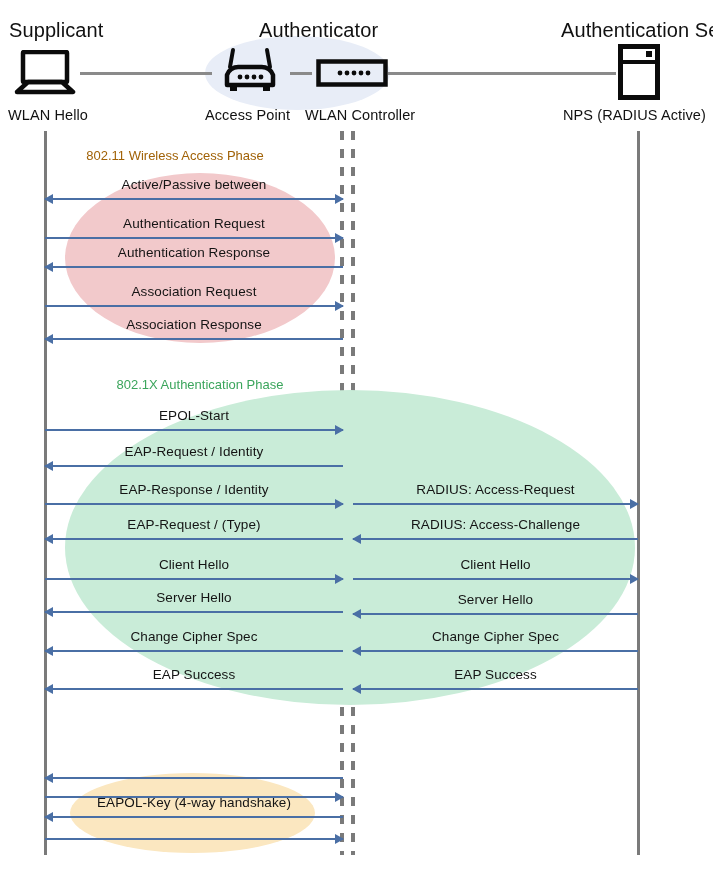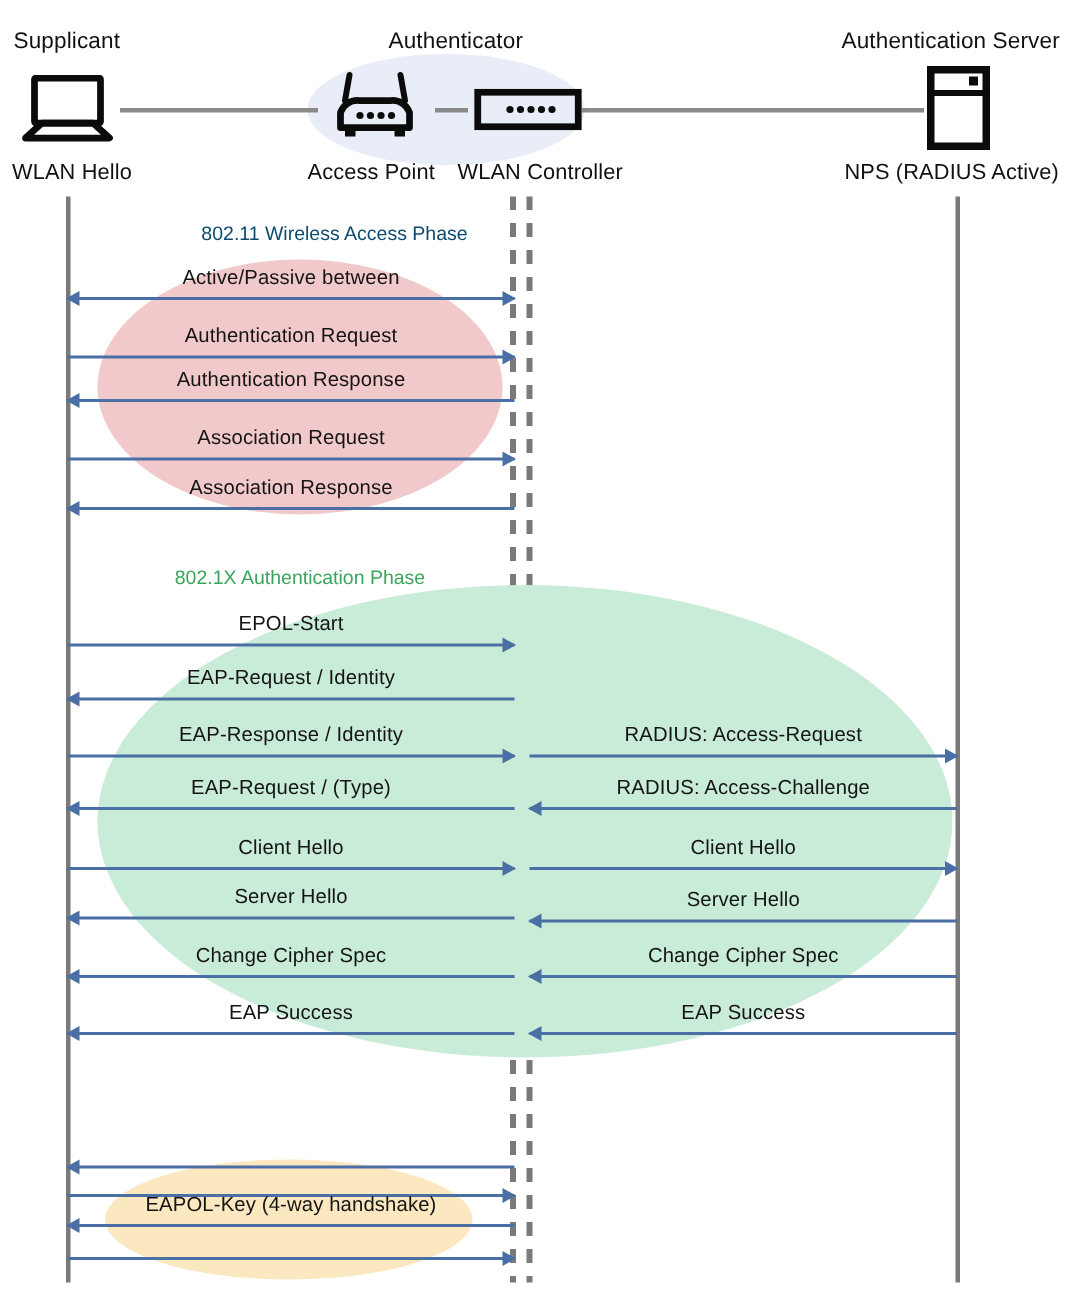--- a/index.html
+++ b/index.html
@@ -18,21 +18,21 @@
   #stage {
     position: absolute;
     left: 0; top: 0;
     width: 713px;
     height: 875px;
   }
 
   
   .role-title {
     position: absolute;
-    font-size: 15px;
+    font-size: 20px;
     color: #111111;
     white-space: nowrap;
     letter-spacing: 0.1px;
   }
   .node-label {
     position: absolute;
     font-size: 14.5px;
     color: #111111;
     white-space: nowrap;
     letter-spacing: 0.1px;
@@ -183,21 +183,21 @@
 
   <div class="lifeline" style="left:44px; top:131px; height:724px;"></div>
   <div class="lifeline-dashed" style="left:340px; top:131px; height:724px;"></div>
   <div class="lifeline-dashed" style="left:351px; top:131px; height:724px;"></div>
   <div class="lifeline" style="left:637px; top:131px; height:724px;"></div>
 
   <div class="blob blob-80211" style="left:65px; top:173px; width:270px; height:170px;"></div>
   <div class="blob blob-8021x" style="left:65px; top:390px; width:570px; height:315px;"></div>
   <div class="blob blob-key" style="left:70px; top:773px; width:245px; height:80px;"></div>
 
-  <div class="phase-title" style="left:0px; top:147px; width:350px; color:#0c4a6e;margin-left:48px;">802.11 Wireless Access Phase</div>
+  <div class="phase-title" style="left:0px; top:147px; width:350px; color:#a16207;">802.11 Wireless Access Phase</div>
   <div class="phase-title" style="left:0px; top:376px; width:400px; color:#3ba55c;">802.1X Authentication Phase</div>
 
   <div class="msg" style="left:45px; top:198px; width:298px;">
     <div class="shaft" style="width:298px;"></div>
     <div class="head left"></div>
     <div class="head right"></div>
     <div class="caption">Active/Passive between</div>
   </div>
 
   <div class="msg" style="left:45px; top:237px; width:298px;">

